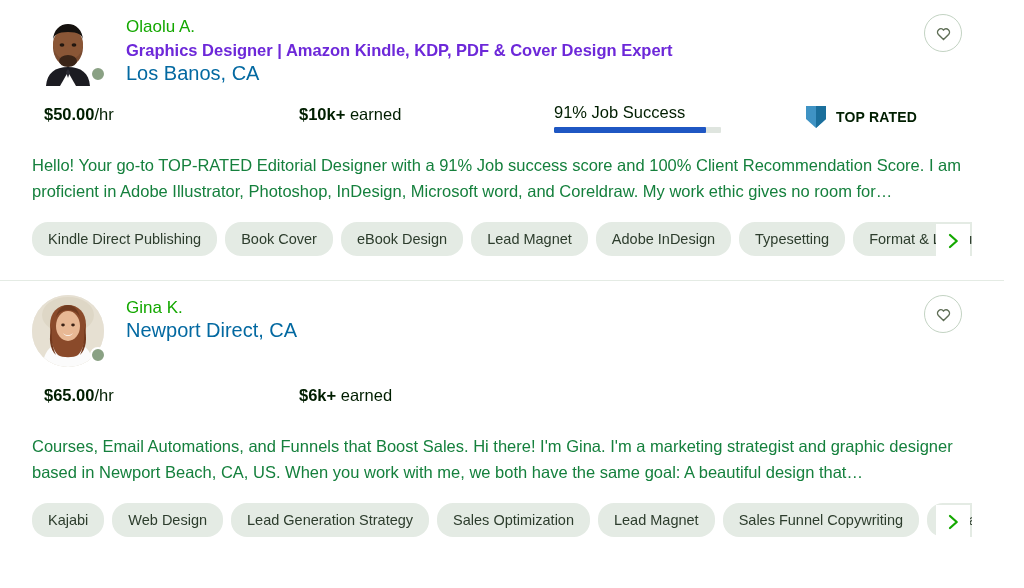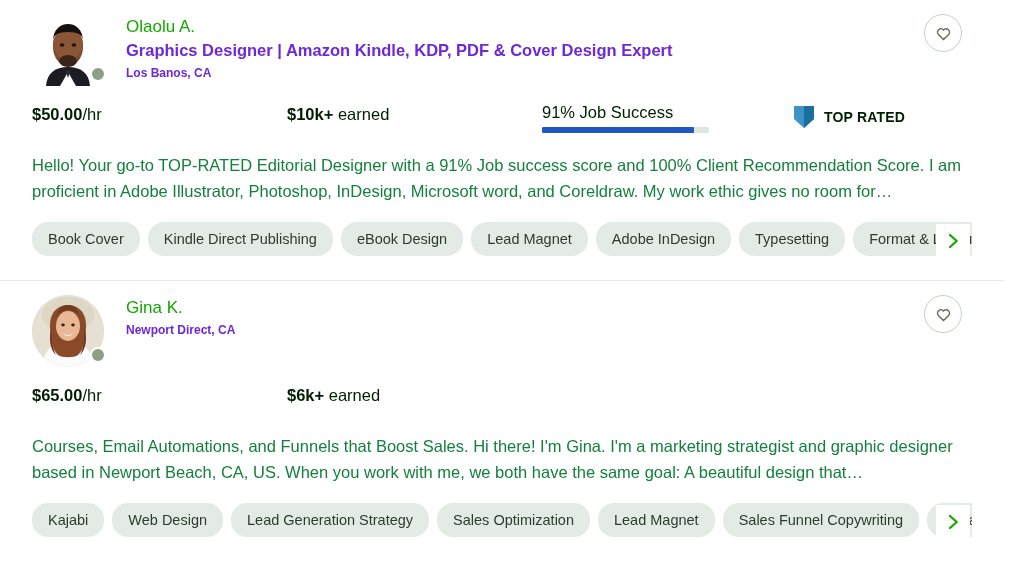--- a/index.html
+++ b/index.html
@@ -88,24 +88,24 @@
   .freelancer-title {
     font-size: 16.5px;
     line-height: 22px;
     color: #6d28d9;
     font-weight: 700;
     margin-bottom: 2px;
     white-space: nowrap;
   }
 
   .freelancer-location {
-    font-size: 12px;
+    font-size: 20px;
     line-height: 21px;
-    color: #6d28d9;
-    font-weight: 700;
+    color: #0369a1;
+    font-weight: 400;
   }
 
   .favorite-button {
     position: absolute;
     right: 18px;
     top: 14px;
     width: 38px;
     height: 38px;
     border-radius: 50%;
     border: 1px solid #c3d3c3;
@@ -117,20 +117,21 @@
   }
   .favorite-button svg { width: 17px; height: 17px; display: block; }
 
   
   .stats-row {
     display: flex;
     align-items: flex-start;
     margin-top: 16px;
     height: 34px;
     position: relative;
+    margin-left: 12px;
   }
 
   .stat-rate {
     width: 255px;
     flex: 0 0 255px;
     font-size: 16.5px;
     line-height: 20px;
     color: #001e00;
     padding-top: 2px;
   }
@@ -296,22 +297,22 @@
           <path d="M12 2h10v13l-10 9z" fill="#1b6f9c"></path>
         </svg>
         <span class="badge-text">TOP RATED</span>
       </div>
     </div>
 
     <div class="description">Hello! Your go-to TOP-RATED Editorial Designer with a 91% Job success score and 100% Client Recommendation Score. I am proficient in Adobe Illustrator, Photoshop, InDesign, Microsoft word, and Coreldraw. My work ethic gives no room for…</div>
 
     <div class="skills-row">
       <div class="skills-track" id="skills-0">
+          <div class="skill-tag">Kindle Direct Publishing</div>
           <div class="skill-tag">Book Cover</div>
-          <div class="skill-tag">Kindle Direct Publishing</div>
           <div class="skill-tag">eBook Design</div>
           <div class="skill-tag">Lead Magnet</div>
           <div class="skill-tag">Adobe InDesign</div>
           <div class="skill-tag">Typesetting</div>
           <div class="skill-tag">Format &amp; Layout</div>
         </div>
       <div class="skills-next">
         <svg viewBox="0 0 24 24" fill="none" stroke="#14a800" stroke-width="3" stroke-linecap="round" stroke-linejoin="round">
           <polyline points="8,4 17,12 8,20"></polyline>
         </svg>

